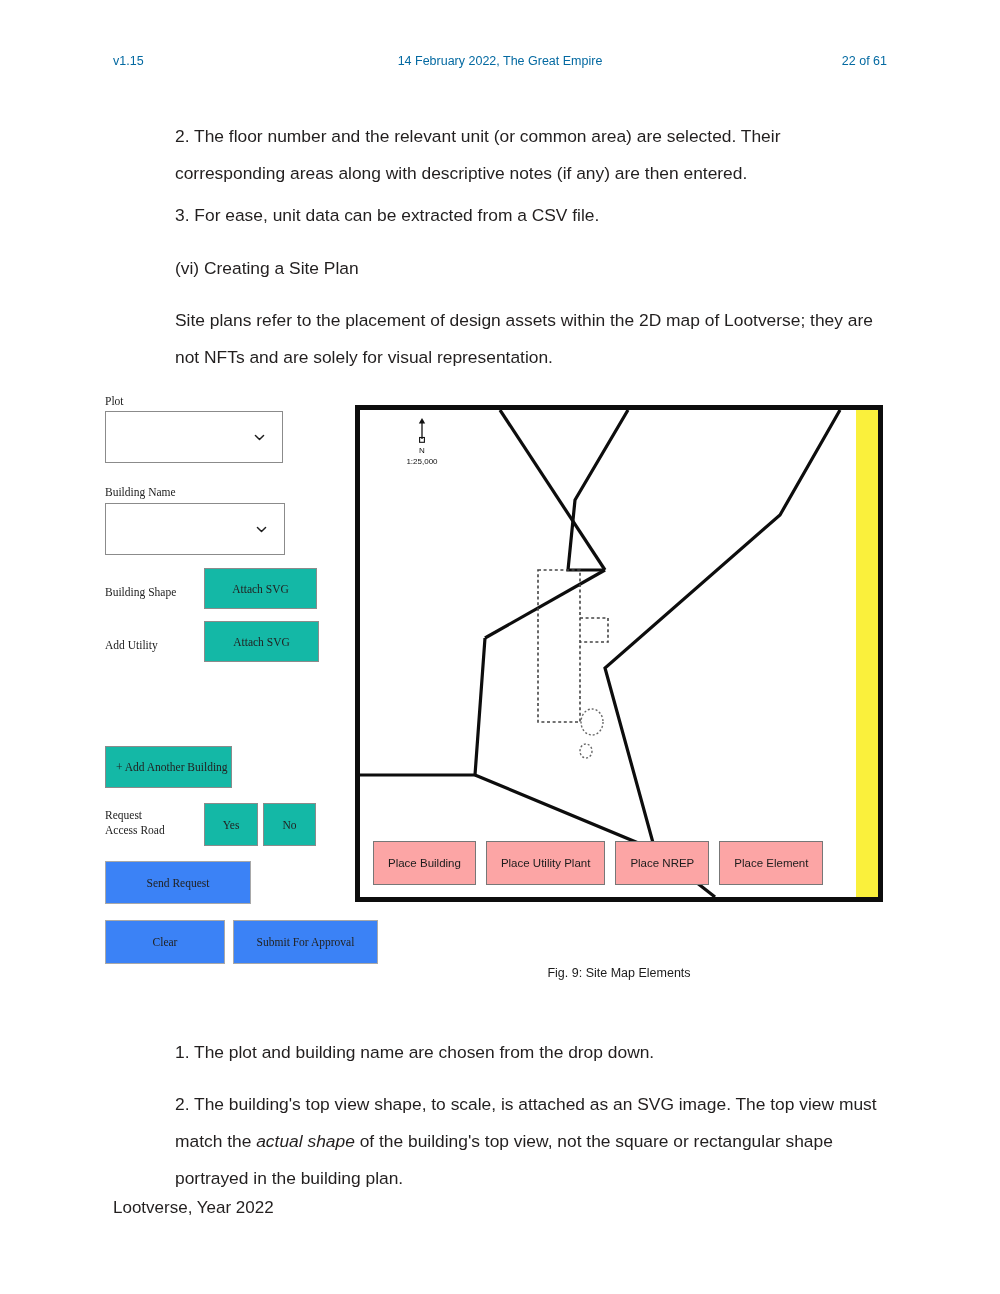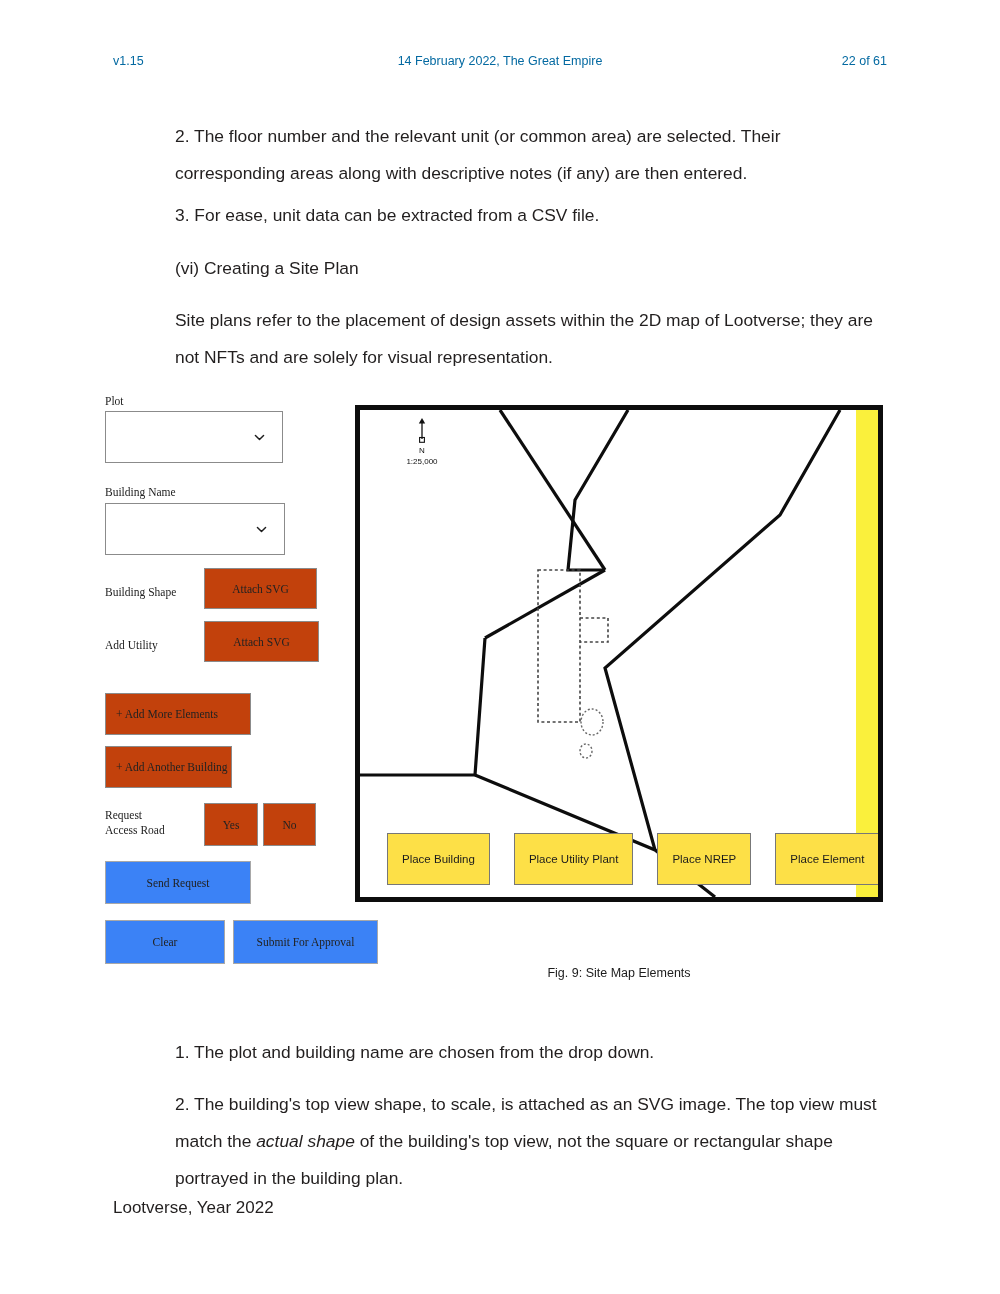--- a/index.html
+++ b/index.html
@@ -97,21 +97,21 @@
   }
   .chev {
     display: block;
     width: 13px;
     height: 13px;
   }
   .f-btn {
     position: absolute;
     box-sizing: border-box;
     border: 1px solid #8b8b8b;
-    background: #c2410c;
+    background: #14b8a6;
     display: flex;
     align-items: center;
     justify-content: center;
     font-size: 11.5px;
     color: #222;
   }
   .f-btn.left-align {
     justify-content: flex-start;
     padding-left: 10px;
   }
@@ -154,30 +154,29 @@
     position: absolute;
     left: 13px;
     bottom: 12px;
     display: flex;
     gap: 10px;
     z-index: 3;
   }
   .place-btn {
     box-sizing: border-box;
     border: 1px solid #777;
-    background: #fde047;
-    height: 52px;
+    background: #fca5a5;
+    height: 44px;
     display: flex;
     align-items: center;
     justify-content: center;
     font-size: 11.5px;
     color: #1c1c1c;
     padding: 0 14px;
     white-space: nowrap;
-    margin-left: 14px;
   }
   .yellow-strip {
     position: absolute;
     right: 0;
     top: 0;
     bottom: 0;
     width: 22px;
     background: #faf03c;
     z-index: 2;
   }
@@ -228,21 +227,20 @@
         <path d="M3 5.5 L8 10.5 L13 5.5" fill="none" stroke="#1e1e1e" stroke-width="1.8" stroke-linecap="round" stroke-linejoin="round"></path>
       </svg>
     </div>
 
     <div class="f-label" style="left:0px; top:200px;">Building Shape</div>
     <div class="f-btn" style="left:99px; top:183px; width:113px; height:41px;">Attach SVG</div>
 
     <div class="f-label" style="left:0px; top:253px;">Add Utility</div>
     <div class="f-btn" style="left:99px; top:236px; width:115px; height:41px;">Attach SVG</div>
 
-    <div class="f-btn left-align" style="left:0px; top:308px; width:146px; height:42px;">+ Add More Elements</div>
 
     <div class="f-btn left-align" style="left:0px; top:361px; width:127px; height:42px;">+ Add Another Building</div>
 
     <div class="f-label" style="left:0px; top:423px;">Request
 Access Road</div>
     <div class="f-btn" style="left:99px; top:418px; width:54px; height:43px;">Yes</div>
     <div class="f-btn" style="left:158px; top:418px; width:53px; height:43px;">No</div>
 
     <div class="f-btn grey" style="left:0px; top:476px; width:146px; height:43px;">Send Request</div>
 

